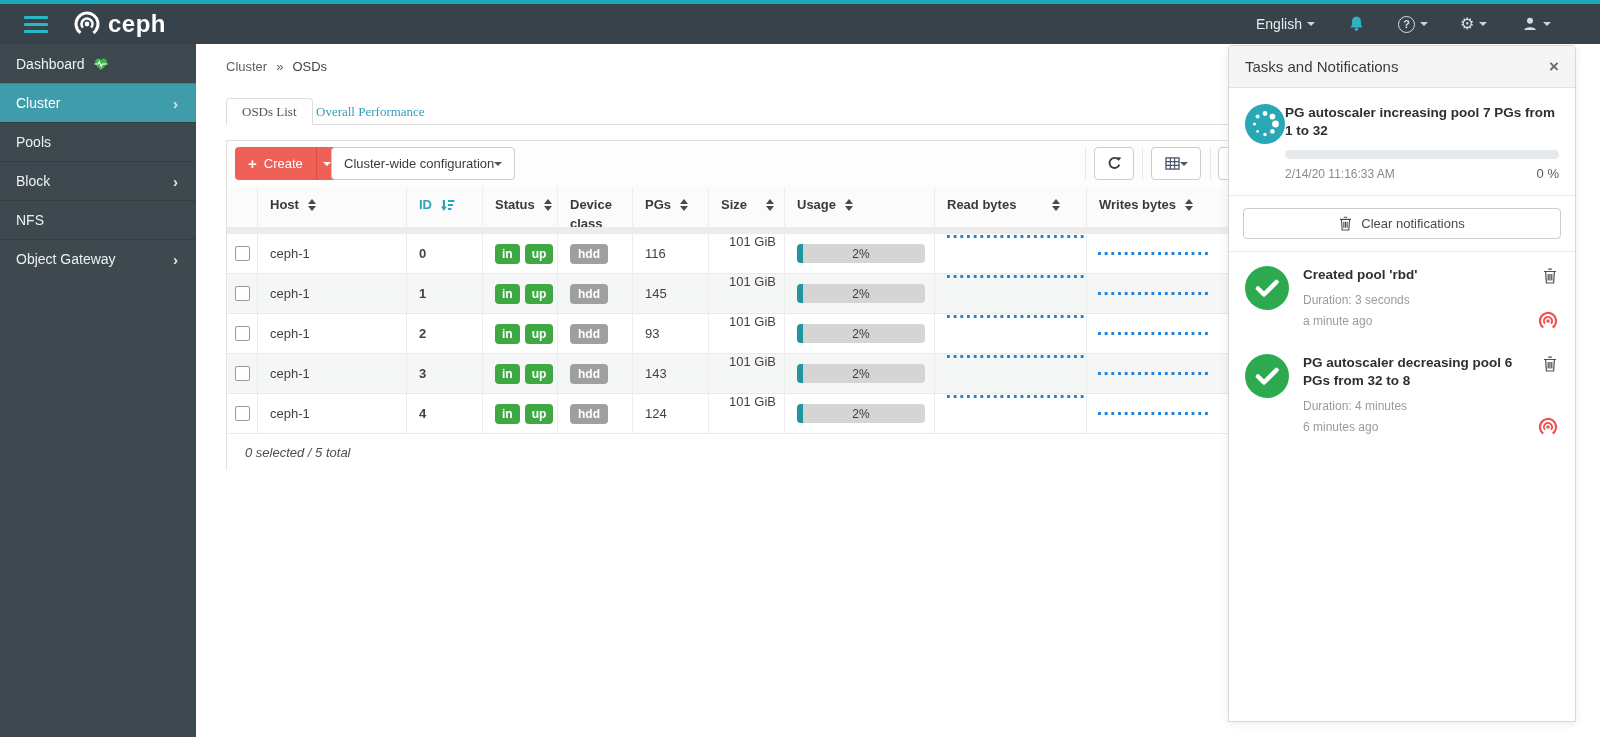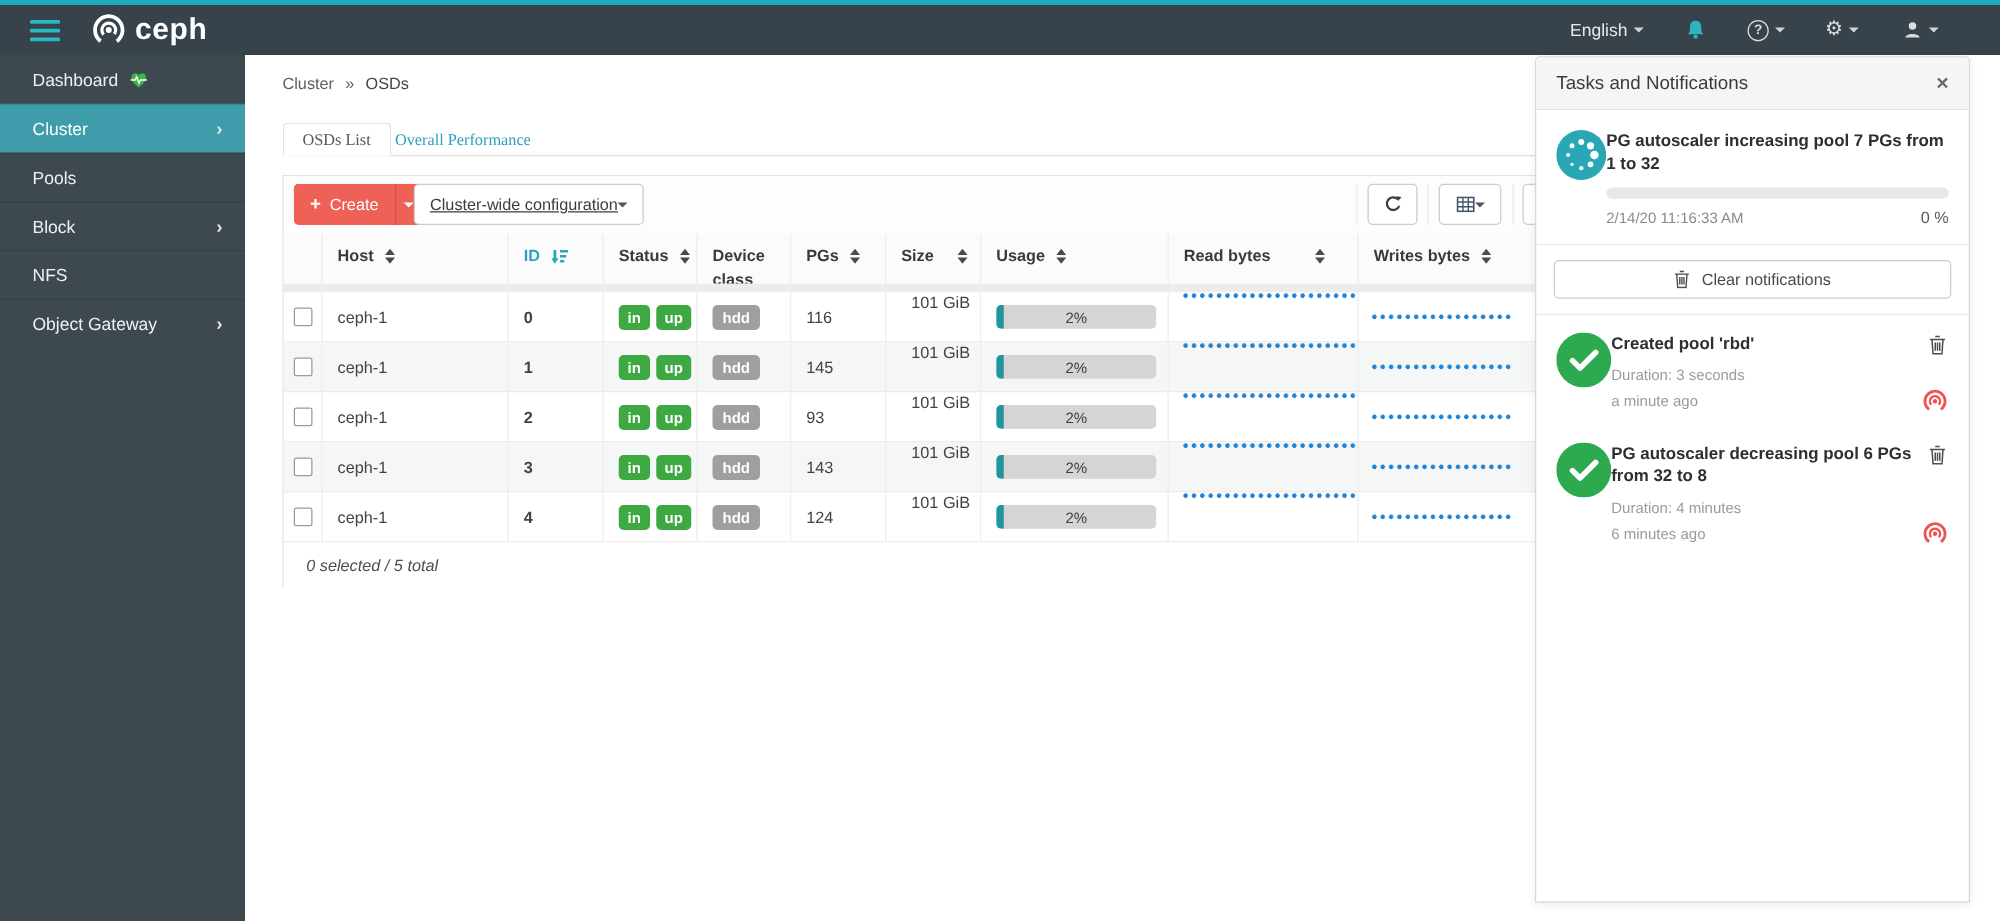--- a/index.html
+++ b/index.html
@@ -14,21 +14,21 @@
   .brand { position: absolute; left: 72px; top: 5px; display: flex; align-items: center; color: #fff; }
   .brand svg { width: 30px; height: 30px; color: #fff; }
   .brand-text { font-size: 24px; font-weight: bold; color: #fff; margin-left: 6px; letter-spacing: .5px; }
   .nav-right-item { position: absolute; top: 0; height: 40px; display: flex; align-items: center; gap: 5px; color: #e8ebed; font-size: 14px; cursor: pointer; }
   .caret { display: inline-block; width: 0; height: 0; border-left: 4px solid transparent; border-right: 4px solid transparent; border-top: 4px solid #cfd4d8; }
   .help-circ { width: 17px; height: 17px; border: 1.5px solid #d9dcde; border-radius: 50%; color: #d9dcde; font-size: 11px; font-weight: bold; display: flex; align-items: center; justify-content: center; }
   .gear-glyph { font-size: 16px; color: #d9dcde; line-height: 1; }
 
   
   .sidebar { position: absolute; left: 0; top: 44px; width: 196px; height: 693px; background: #3d494f; }
-  .side-item { position: relative; height: 39px; display: flex; align-items: center; padding-left: 26px; color: #eef1f1; font-size: 14px; cursor: pointer; border-top: 1px solid rgba(0,0,0,.12); }
+  .side-item { position: relative; height: 39px; display: flex; align-items: center; padding-left: 16px; color: #eef1f1; font-size: 14px; cursor: pointer; border-top: 1px solid rgba(0,0,0,.12); }
   .side-item:first-child { border-top: none; }
   .side-item.active { background: #3f9dab; color: #fff; }
   .side-chevron { position: absolute; right: 18px; font-size: 15px; font-weight: bold; color: #dfe5e6; }
   .hb-icon { margin-left: 8px; width: 16px; height: 16px; }
 
   
   .main { position: absolute; left: 196px; top: 44px; width: 1404px; height: 693px; background: #fff; }
   .breadcrumb { position: absolute; left: 30px; top: 15px; font-size: 13px; color: #5d6164; display: flex; gap: 9px; }
   .breadcrumb .bc-current { color: #434649; }
   .tabs { position: absolute; left: 30px; top: 55px; width: 1334px; height: 26px; border-bottom: 1px solid #ddd; font-family: Liberation Serif, serif; }
@@ -36,21 +36,21 @@
   .tab-link { position: absolute; left: 90px; top: 5px; font-size: 13px; color: #2f9fc0; cursor: pointer; }
 
   
   .dt { position: absolute; left: 30px; top: 96px; width: 1254px; height: 330px; border: 1px solid #e2e2e2; background: #fff; }
   .dt-toolbar { position: absolute; left: 0; top: 0; width: 100%; height: 46px; background: #fdfdfd; }
   .btn-create { position: absolute; left: 8px; top: 6px; height: 33px; display: flex; border-radius: 4px; overflow: hidden; cursor: pointer; }
   .btn-create .main-part { background: #ef6056; color: #fff; font-size: 13px; display: flex; align-items: center; gap: 7px; padding: 0 13px; }
   .btn-create .caret-part { background: #ef6056; border-left: 1px solid #e04b41; width: 22px; display: flex; align-items: center; justify-content: center; }
   .btn-create .caret { border-top-color: #fff; }
   .plus-glyph { font-size: 15px; font-weight: bold; line-height: 1; }
-  .btn-white { position: absolute; top: 6px; height: 33px; background: #fff; border: 1px solid #ccc; border-radius: 4px; font-size: 13px; color: #3c3c3c; display: flex; align-items: center; justify-content: center; gap: 0; cursor: pointer; text-decoration: underline; }
+  .btn-white { position: absolute; top: 6px; height: 33px; background: #fff; border: 1px solid #ccc; border-radius: 4px; font-size: 13px; color: #3c3c3c; display: flex; align-items: center; justify-content: center; gap: 0; cursor: pointer; }
   .tb-sep { position: absolute; top: 6px; width: 1px; height: 33px; background: #e9e9e9; }
 
   
   .thead { position: absolute; left: 0; top: 46px; width: 100%; height: 40px; background: #fbfbfb; }
   .hscroll-strip { position: absolute; left: 0; top: 86px; width: 100%; height: 7px; background: #ececec; }
   .trow { position: absolute; left: 0; width: 100%; height: 40px; background: #fff; border-bottom: 1px solid #e9e9e9; cursor: pointer; }
   .trow.stripe { background: #f5f6f6; }
   .cell, .hcell { position: absolute; top: 0; height: 100%; padding: 0 0 0 12px; display: flex; align-items: center; font-size: 13px; color: #424242; border-right: 1px solid #ededed; overflow: hidden; }
   .hcell { align-items: flex-start; padding-top: 8px; font-weight: bold; color: #3a3a3a; cursor: pointer; flex-wrap: wrap; column-gap: 9px; line-height: 19px; }
   .c0 { left: 0; width: 31px; }
@@ -89,21 +89,21 @@
   .task-title, .notif-title { font-size: 13.5px; font-weight: bold; color: #2f2f2f; line-height: 18px; }
   .task-progress { margin-top: 10px; height: 9px; background: #e6e9ec; border-radius: 5px; }
   .task-meta { margin-top: 7px; display: flex; justify-content: space-between; align-items: center; }
   .task-time { font-size: 12px; color: #8a8a8a; }
   .task-pct { font-size: 13px; color: #5a5a5a; }
   .panel-divider { border-top: 1px solid #e8e8e8; }
   .clear-wrap { padding: 12px 14px; }
   .btn-clear { width: 100%; height: 31px; background: #fff; border: 1px solid #ccc; border-radius: 4px; display: flex; align-items: center; justify-content: center; gap: 9px; font-size: 13px; color: #4a4a4a; cursor: pointer; }
   .notif-item { position: relative; display: flex; padding: 14px 16px 12px 16px; }
   .notif-icon { flex: 0 0 44px; }
-  .notif-body { flex: 1; padding-right: 26px; }
+  .notif-body { flex: 1; margin-left: 14px; padding-right: 26px; }
   .notif-sub { font-size: 12px; color: #9b9b9b; margin-top: 9px; }
   .notif-ago { font-size: 12px; color: #9b9b9b; margin-top: 7px; }
   .notif-trash { position: absolute; right: 18px; top: 16px; cursor: pointer; }
   .notif-ceph { position: absolute; right: 16px; bottom: 8px; color: #ef5350; cursor: pointer; }
   .sliver-mark { width: 3px; height: 13px; background: #e0a24a; border-radius: 1px; }
 </style>
 </head>
 <body>
 
 <svg width="0" height="0" style="position:absolute">

